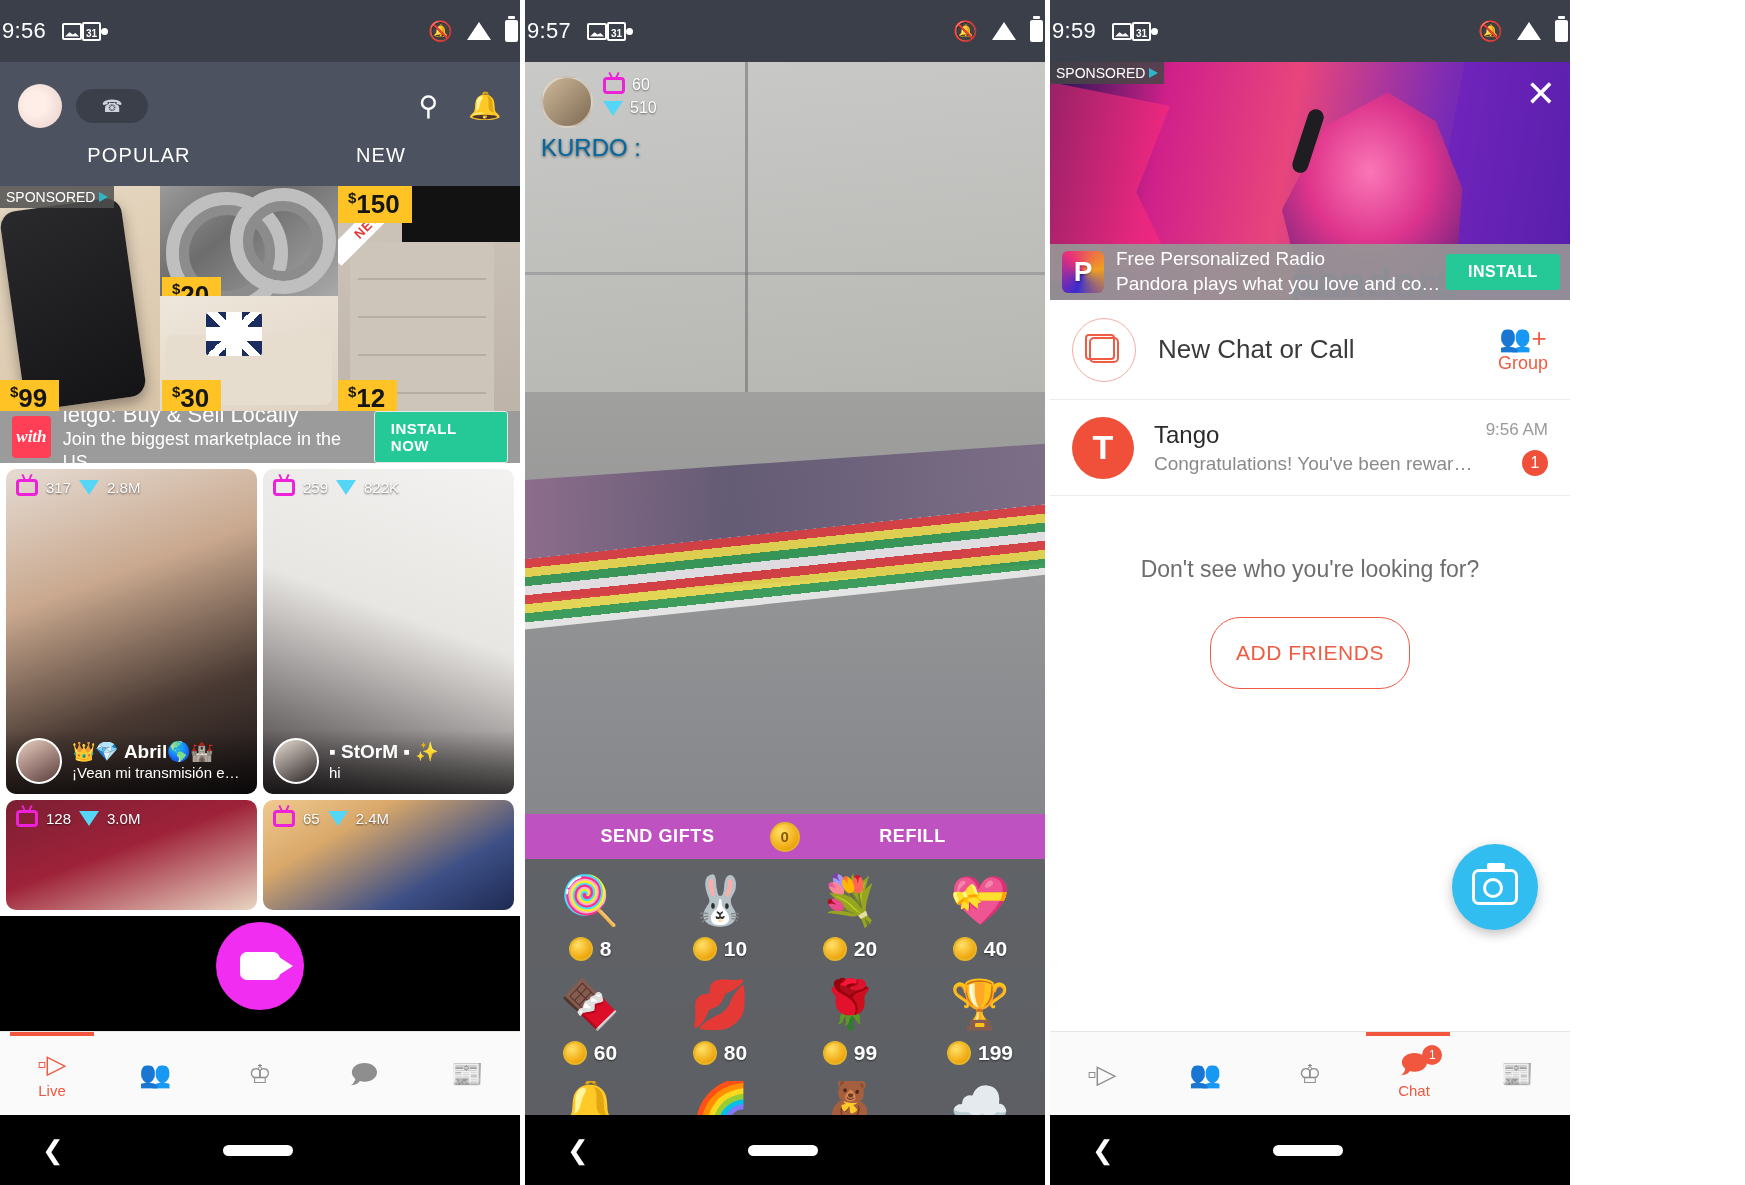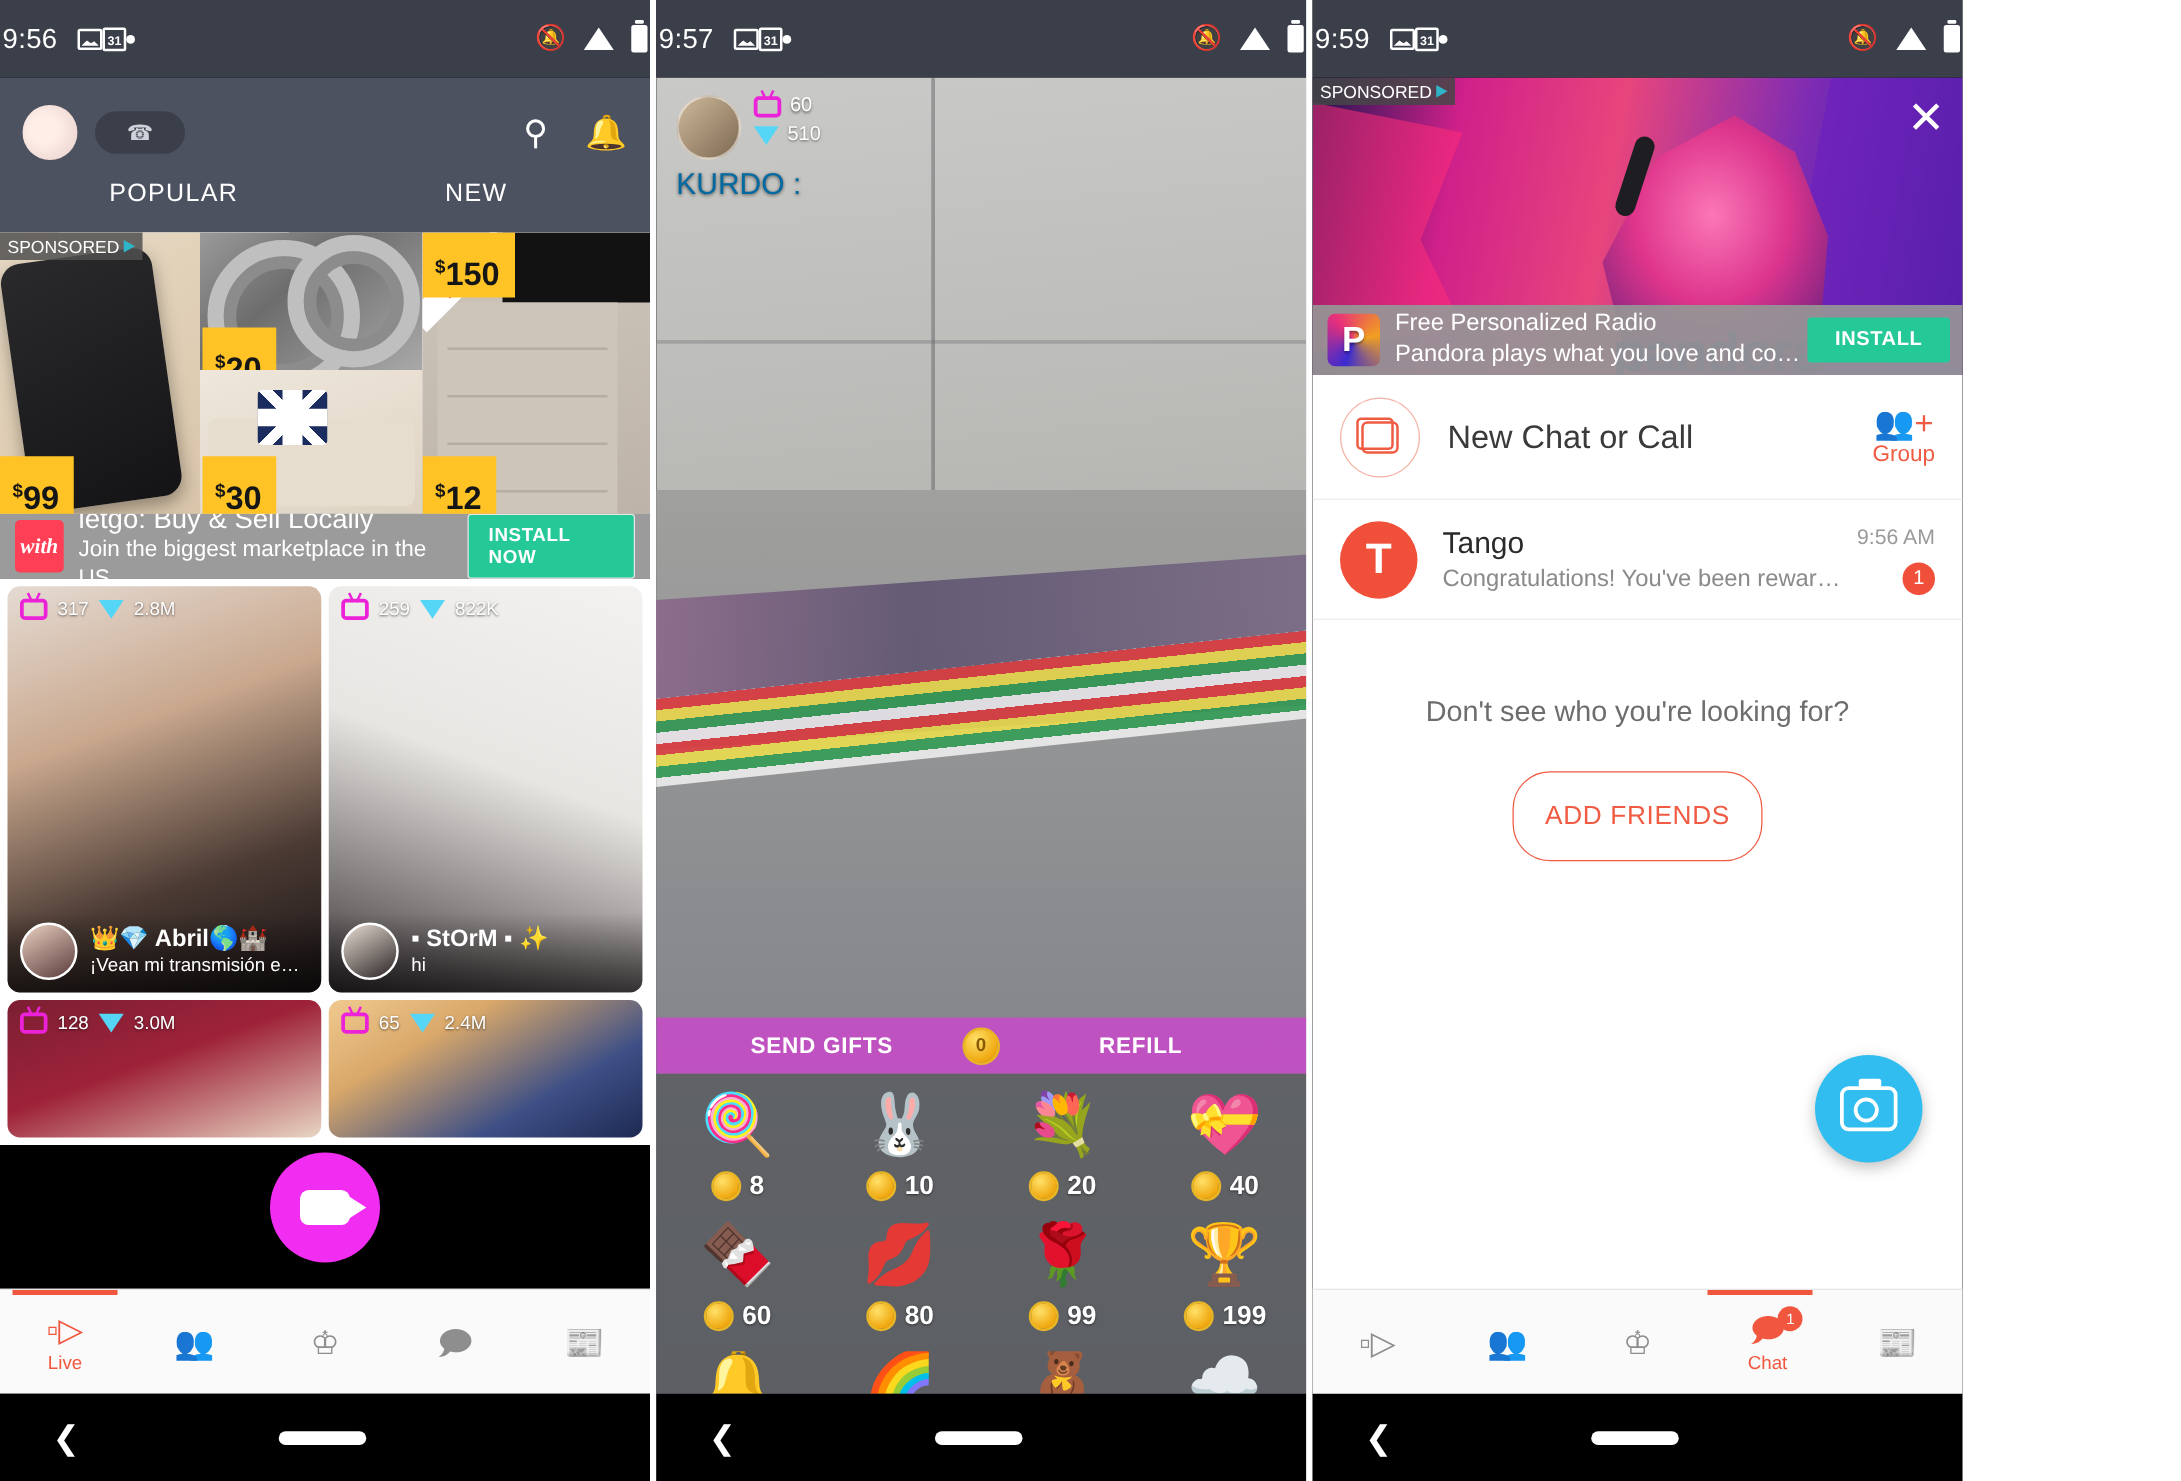--- a/index.html
+++ b/index.html
@@ -118,21 +118,21 @@
   .sp-right .tv { position:absolute; right:0; top:0; width: 118px; height: 56px; background:#121212;}
   .sp-right .dress { position:absolute; left:12px; top: 56px; right: 26px; bottom: 0; background:#cdc5b9; }
   .sp-right .dress .dr { position:absolute; left:8px; right:8px; height:28px; border-bottom: 2px solid #b6ada2;}
   .ribbon-new {
     position:absolute; left: -18px; top: 28px; width: 96px; background: #fff; color:#e23a3a;
     font-size: 13px; font-weight: bold; text-align:center; transform: rotate(-45deg); padding: 3px 0;
     letter-spacing: 1px; z-index: 6;
   }
   .price-tag {
     position: absolute; background: #ffc325; color: #161616; font-weight: bold;
-    padding: 20px 12px 6px 10px; font-size: 26px; line-height: 1; z-index: 7;
+    padding: 4px 12px 6px 10px; font-size: 26px; line-height: 1; z-index: 7;
   }
   .price-tag sup { font-size: 15px; vertical-align: super; }
 
   
   .ad-banner {
     height: 52px; background: #9b9b9b; display: flex; align-items: center; padding: 0 12px;
   }
   .ad-logo {
     width: 42px; height: 42px; background: #ff3f55; color:#fff; border-radius: 4px;
     display:flex; align-items:center; justify-content:center; font-style: italic; font-size: 17px;

